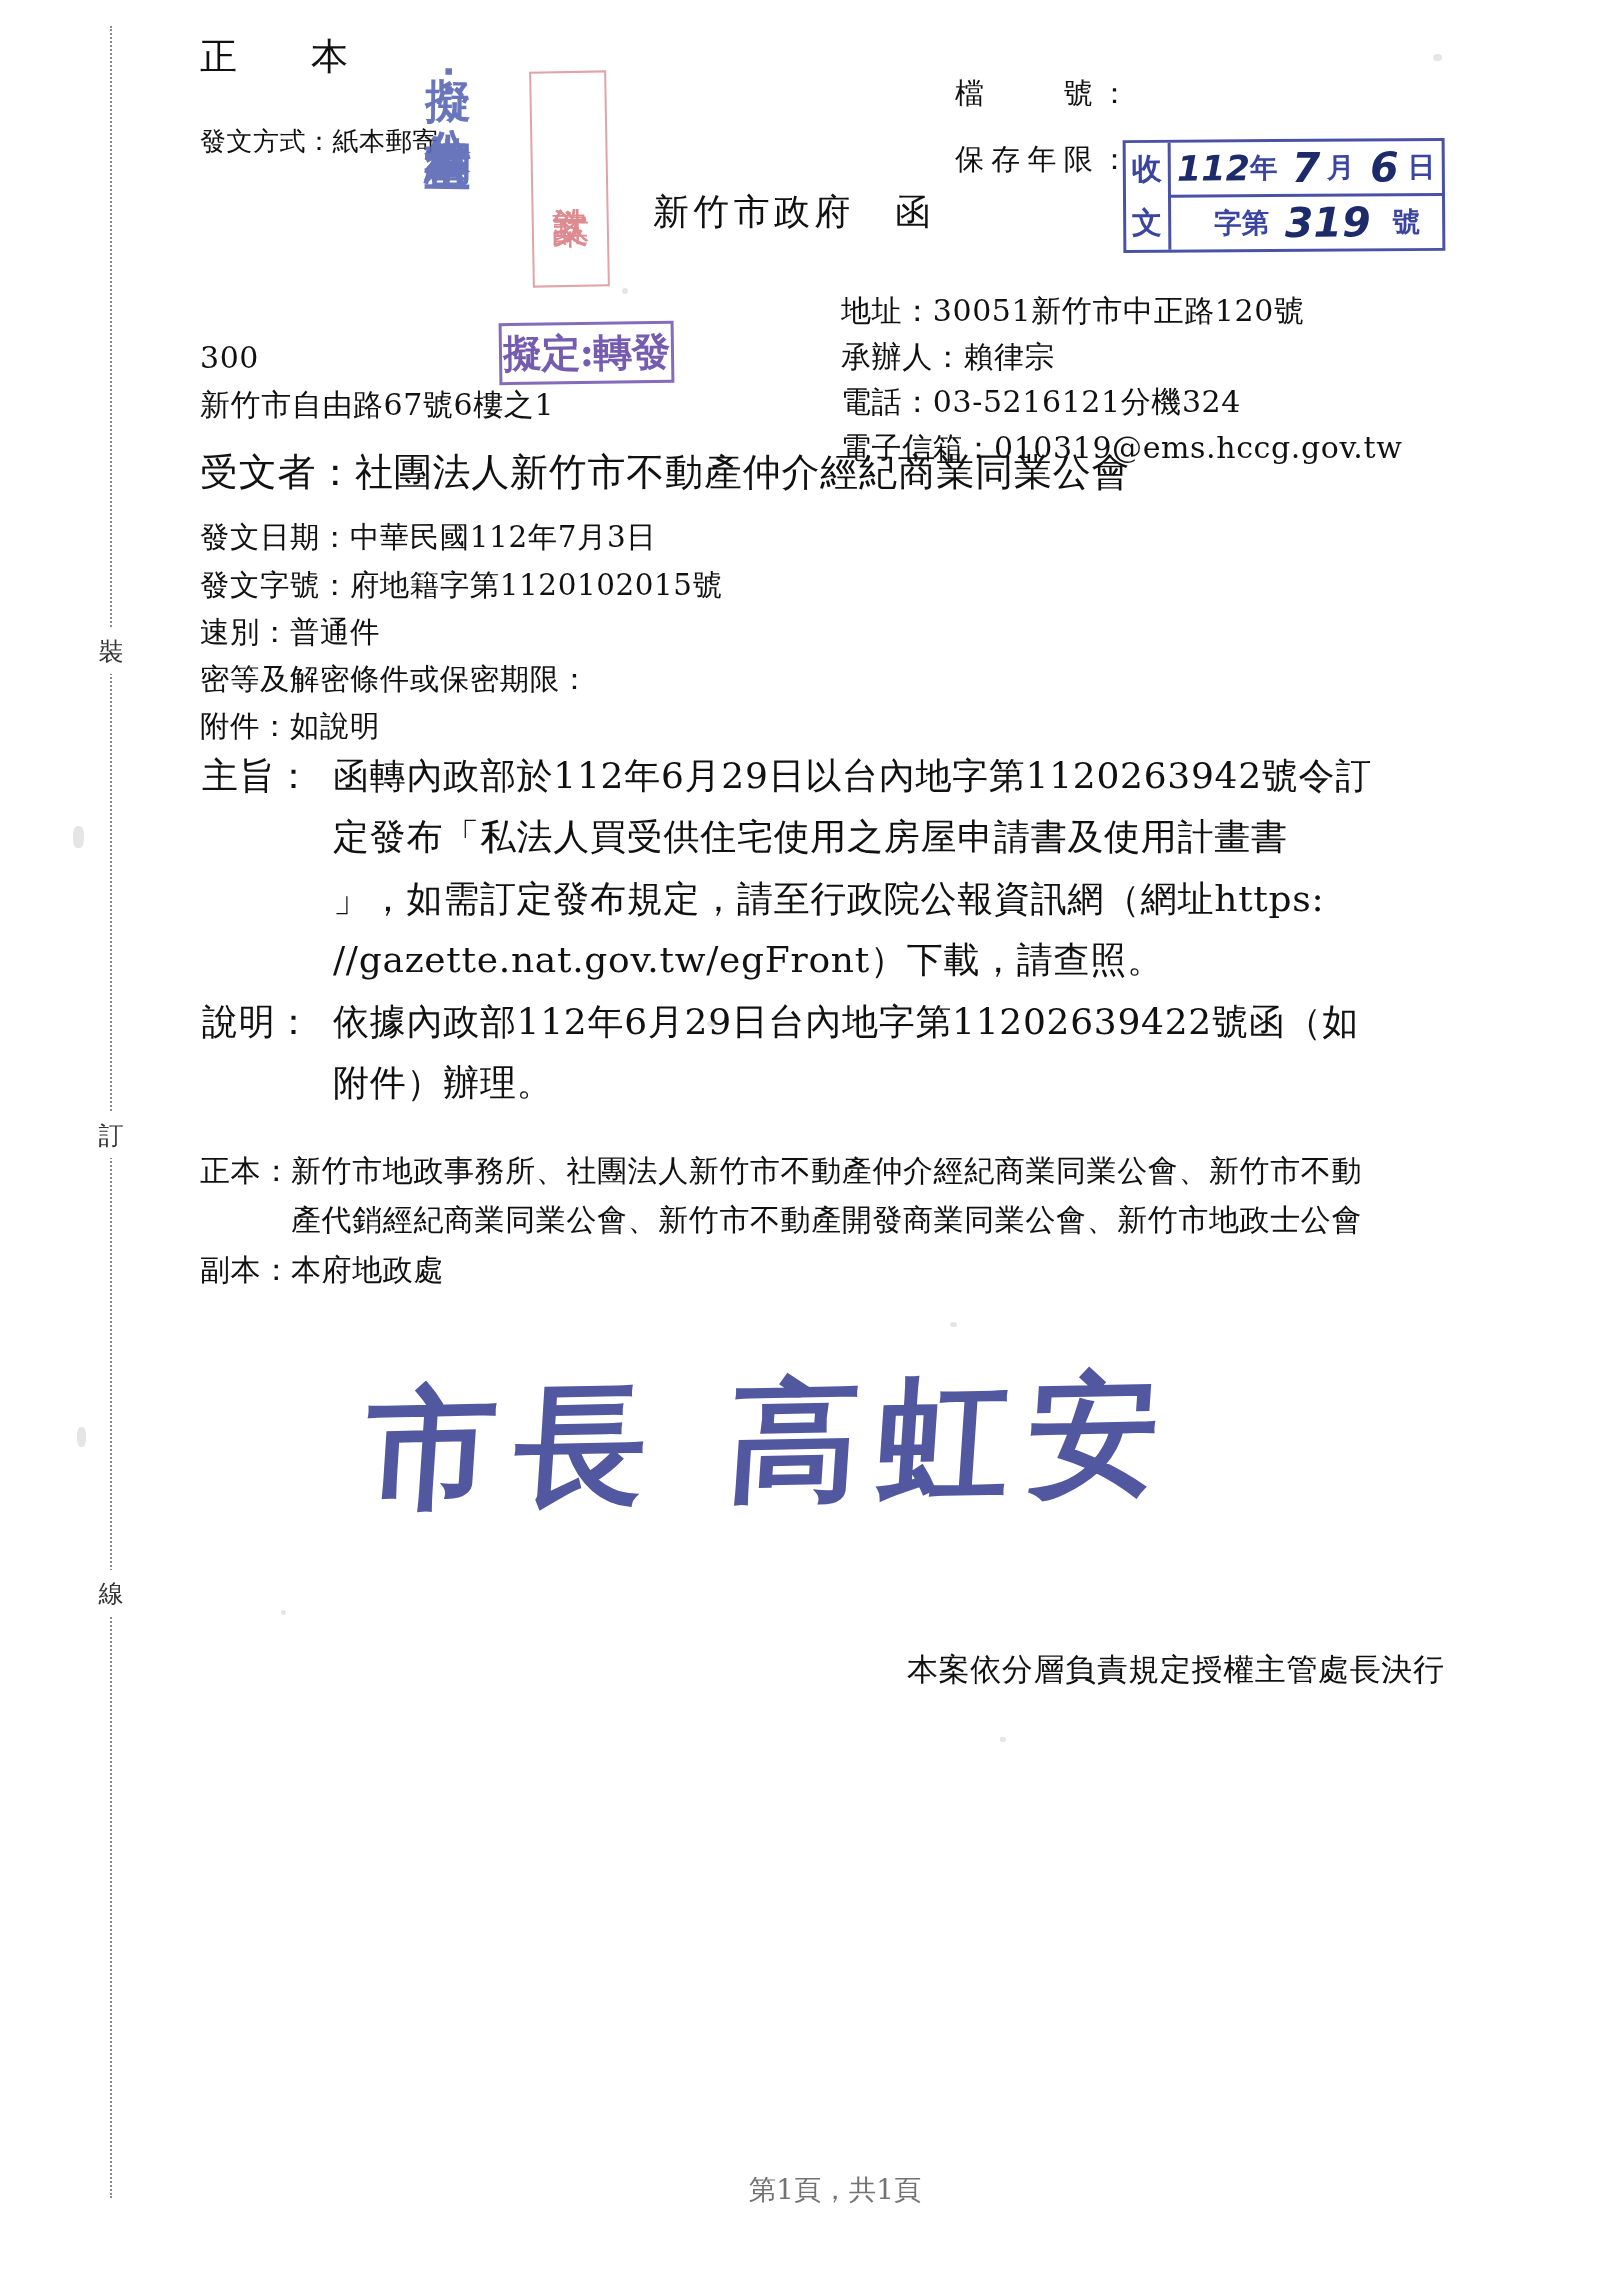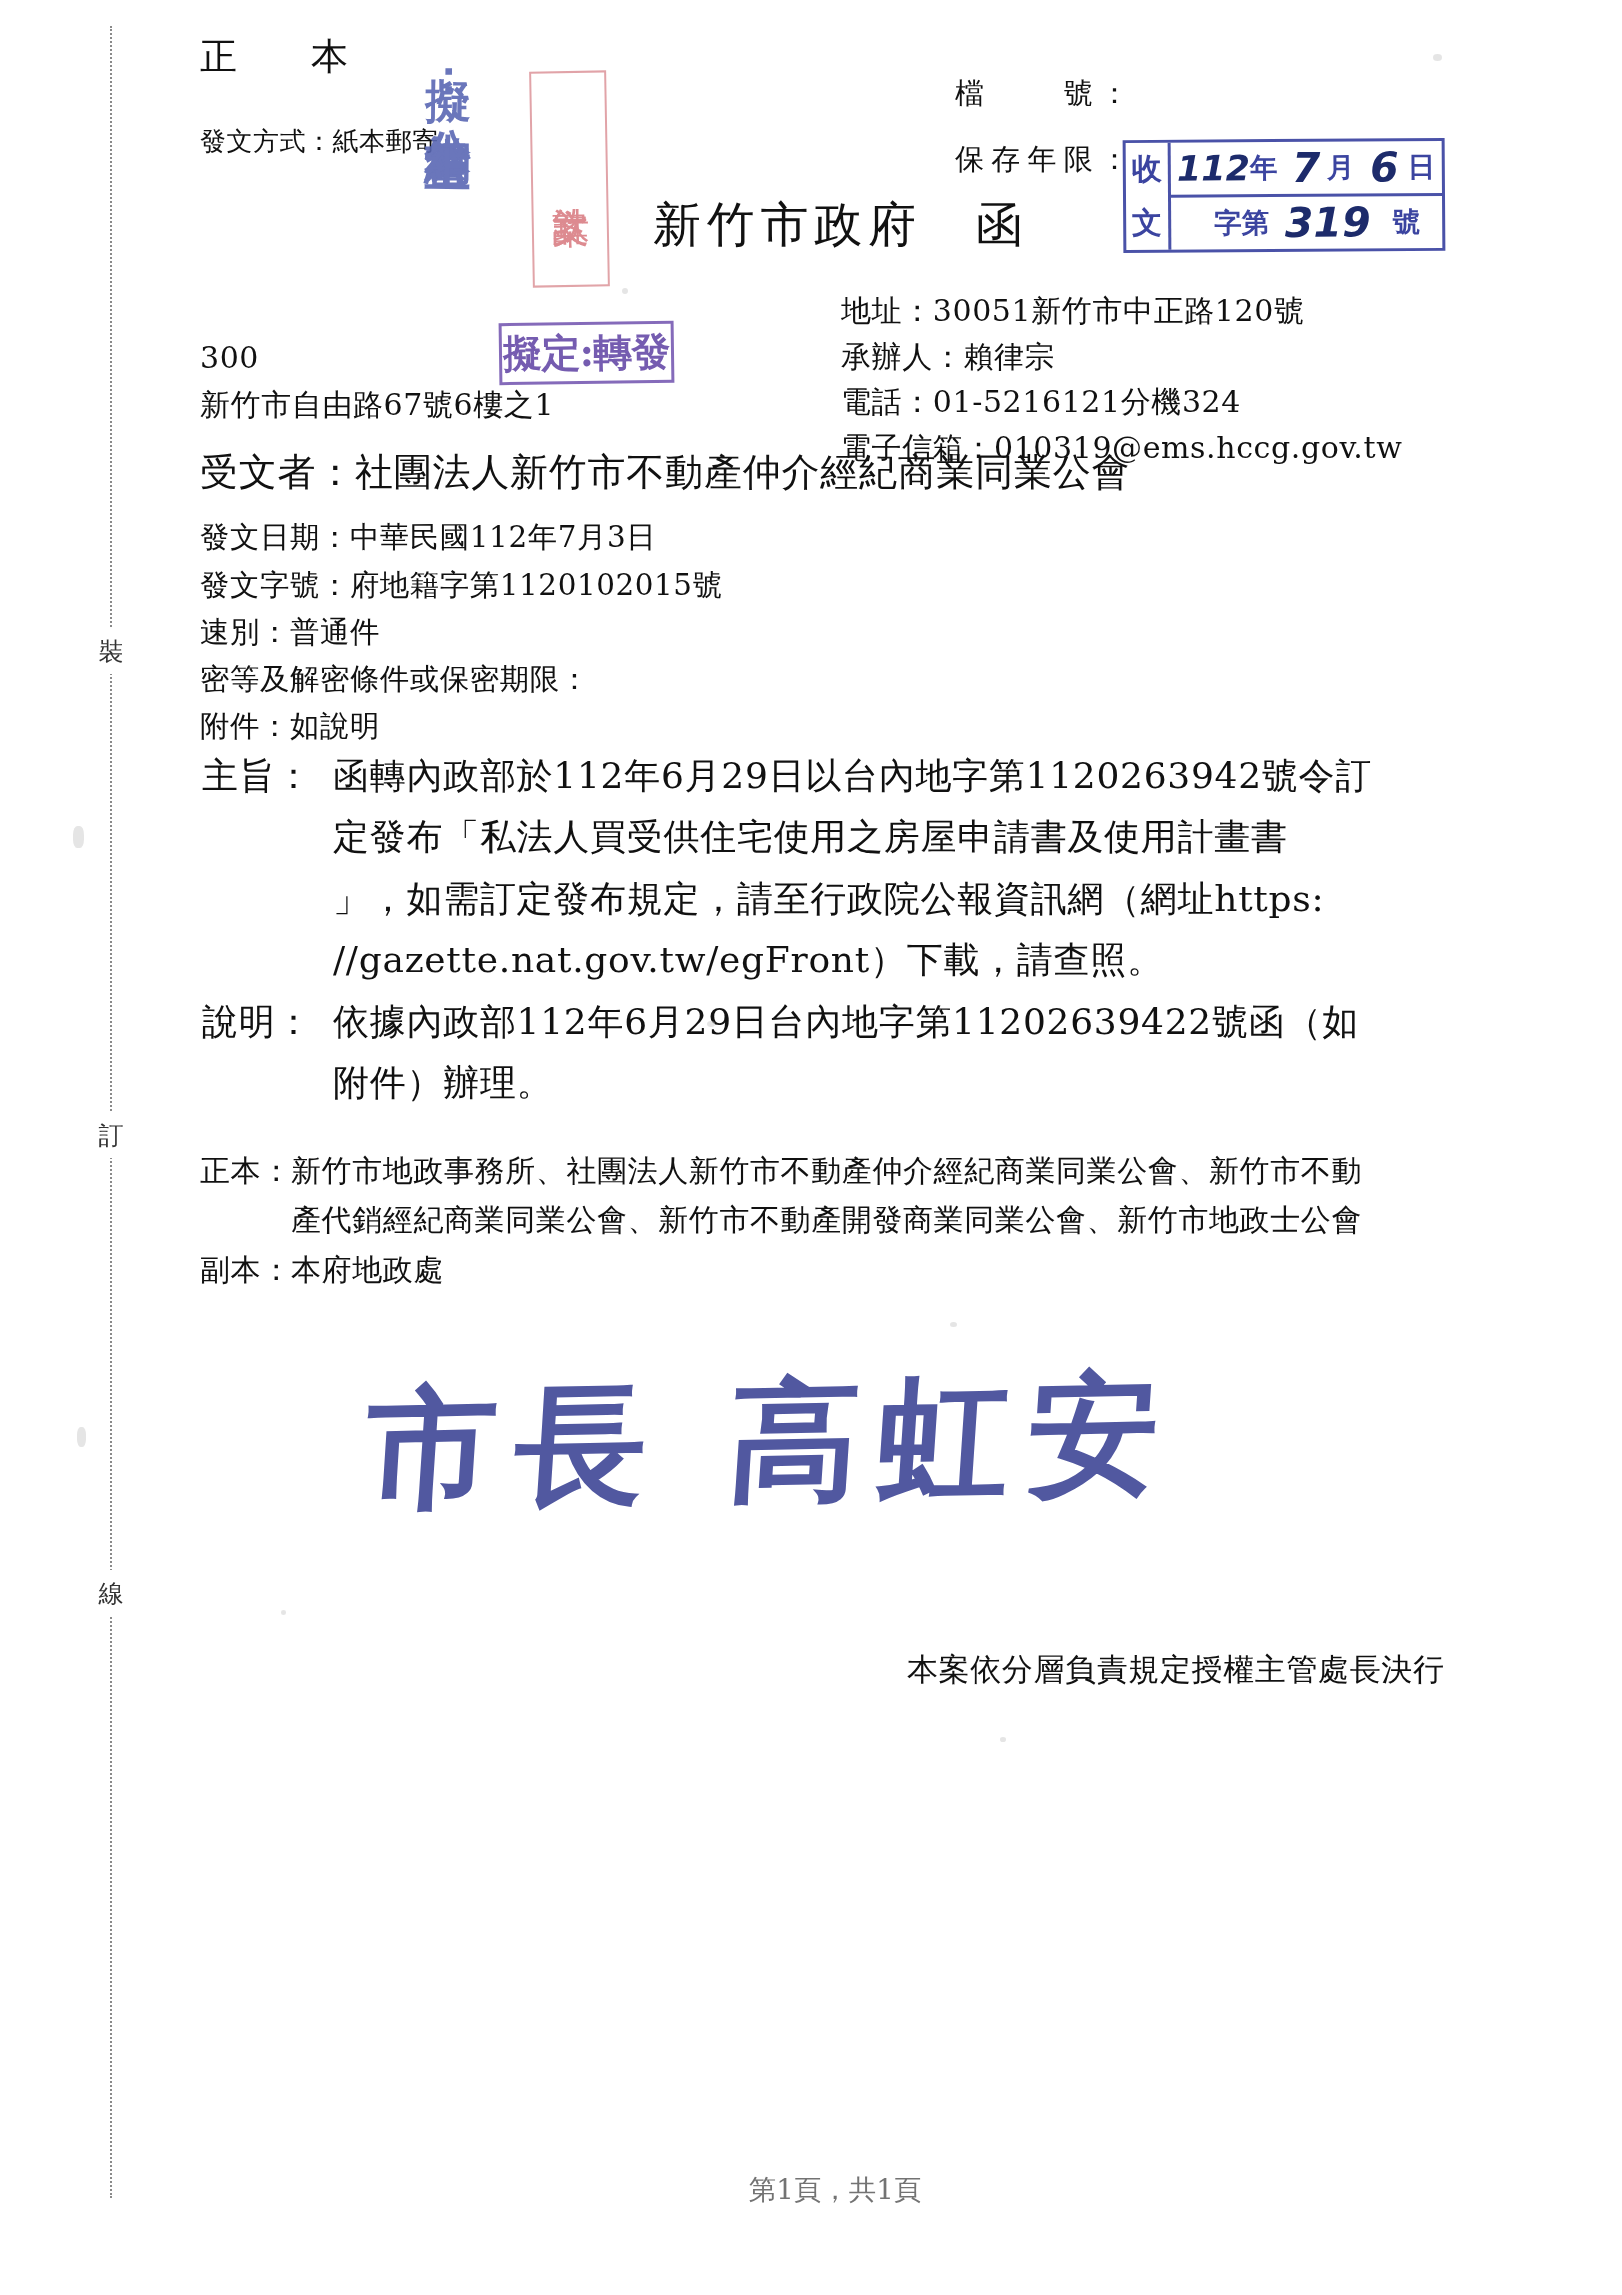--- a/index.html
+++ b/index.html
@@ -232,25 +232,25 @@
       </div>
     </div>
   </div>
 
   <div class="red-seal">計案文欽</div>
 
   <div class="blue-vert">擬：公告於本會網上</div>
 
   <div class="purple-stamp">擬定:轉發</div>
 
-  <div class="t" style="left:622px; top:200px; font-size:48px; letter-spacing:0.12em;">新竹市政府　函</div>
+  <div class="t" style="left:622px; top:194px; font-size:36px; letter-spacing:0.12em;">新竹市政府　函</div>
 
   <div class="t body-txt" style="left:810px; top:296px;">地址：30051新竹市中正路120號</div>
   <div class="t body-txt" style="left:810px; top:342px;">承辦人：賴律宗</div>
-  <div class="t body-txt" style="left:810px; top:387px;">電話：01-5216121分機324</div>
+  <div class="t body-txt" style="left:810px; top:387px;">電話：03-5216121分機324</div>
   <div class="t body-txt" style="left:810px; top:433px;">電子信箱：010319@ems.hccg.gov.tw</div>
 
   <div class="t body-txt" style="left:169px; top:343px;">300</div>
   <div class="t body-txt" style="left:169px; top:390px;">新竹市自由路67號6樓之1</div>
 
   <div class="t" style="left:169px; top:453px; font-size:38px;">受文者：社團法人新竹市不動產仲介經紀商業同業公會</div>
   <div class="t meta-txt" style="left:169px; top:523px;">發文日期：中華民國112年7月3日</div>
   <div class="t meta-txt" style="left:169px; top:571px;">發文字號：府地籍字第1120102015號</div>
   <div class="t meta-txt" style="left:169px; top:618px;">速別：普通件</div>
   <div class="t meta-txt" style="left:169px; top:665px;">密等及解密條件或保密期限：</div>

